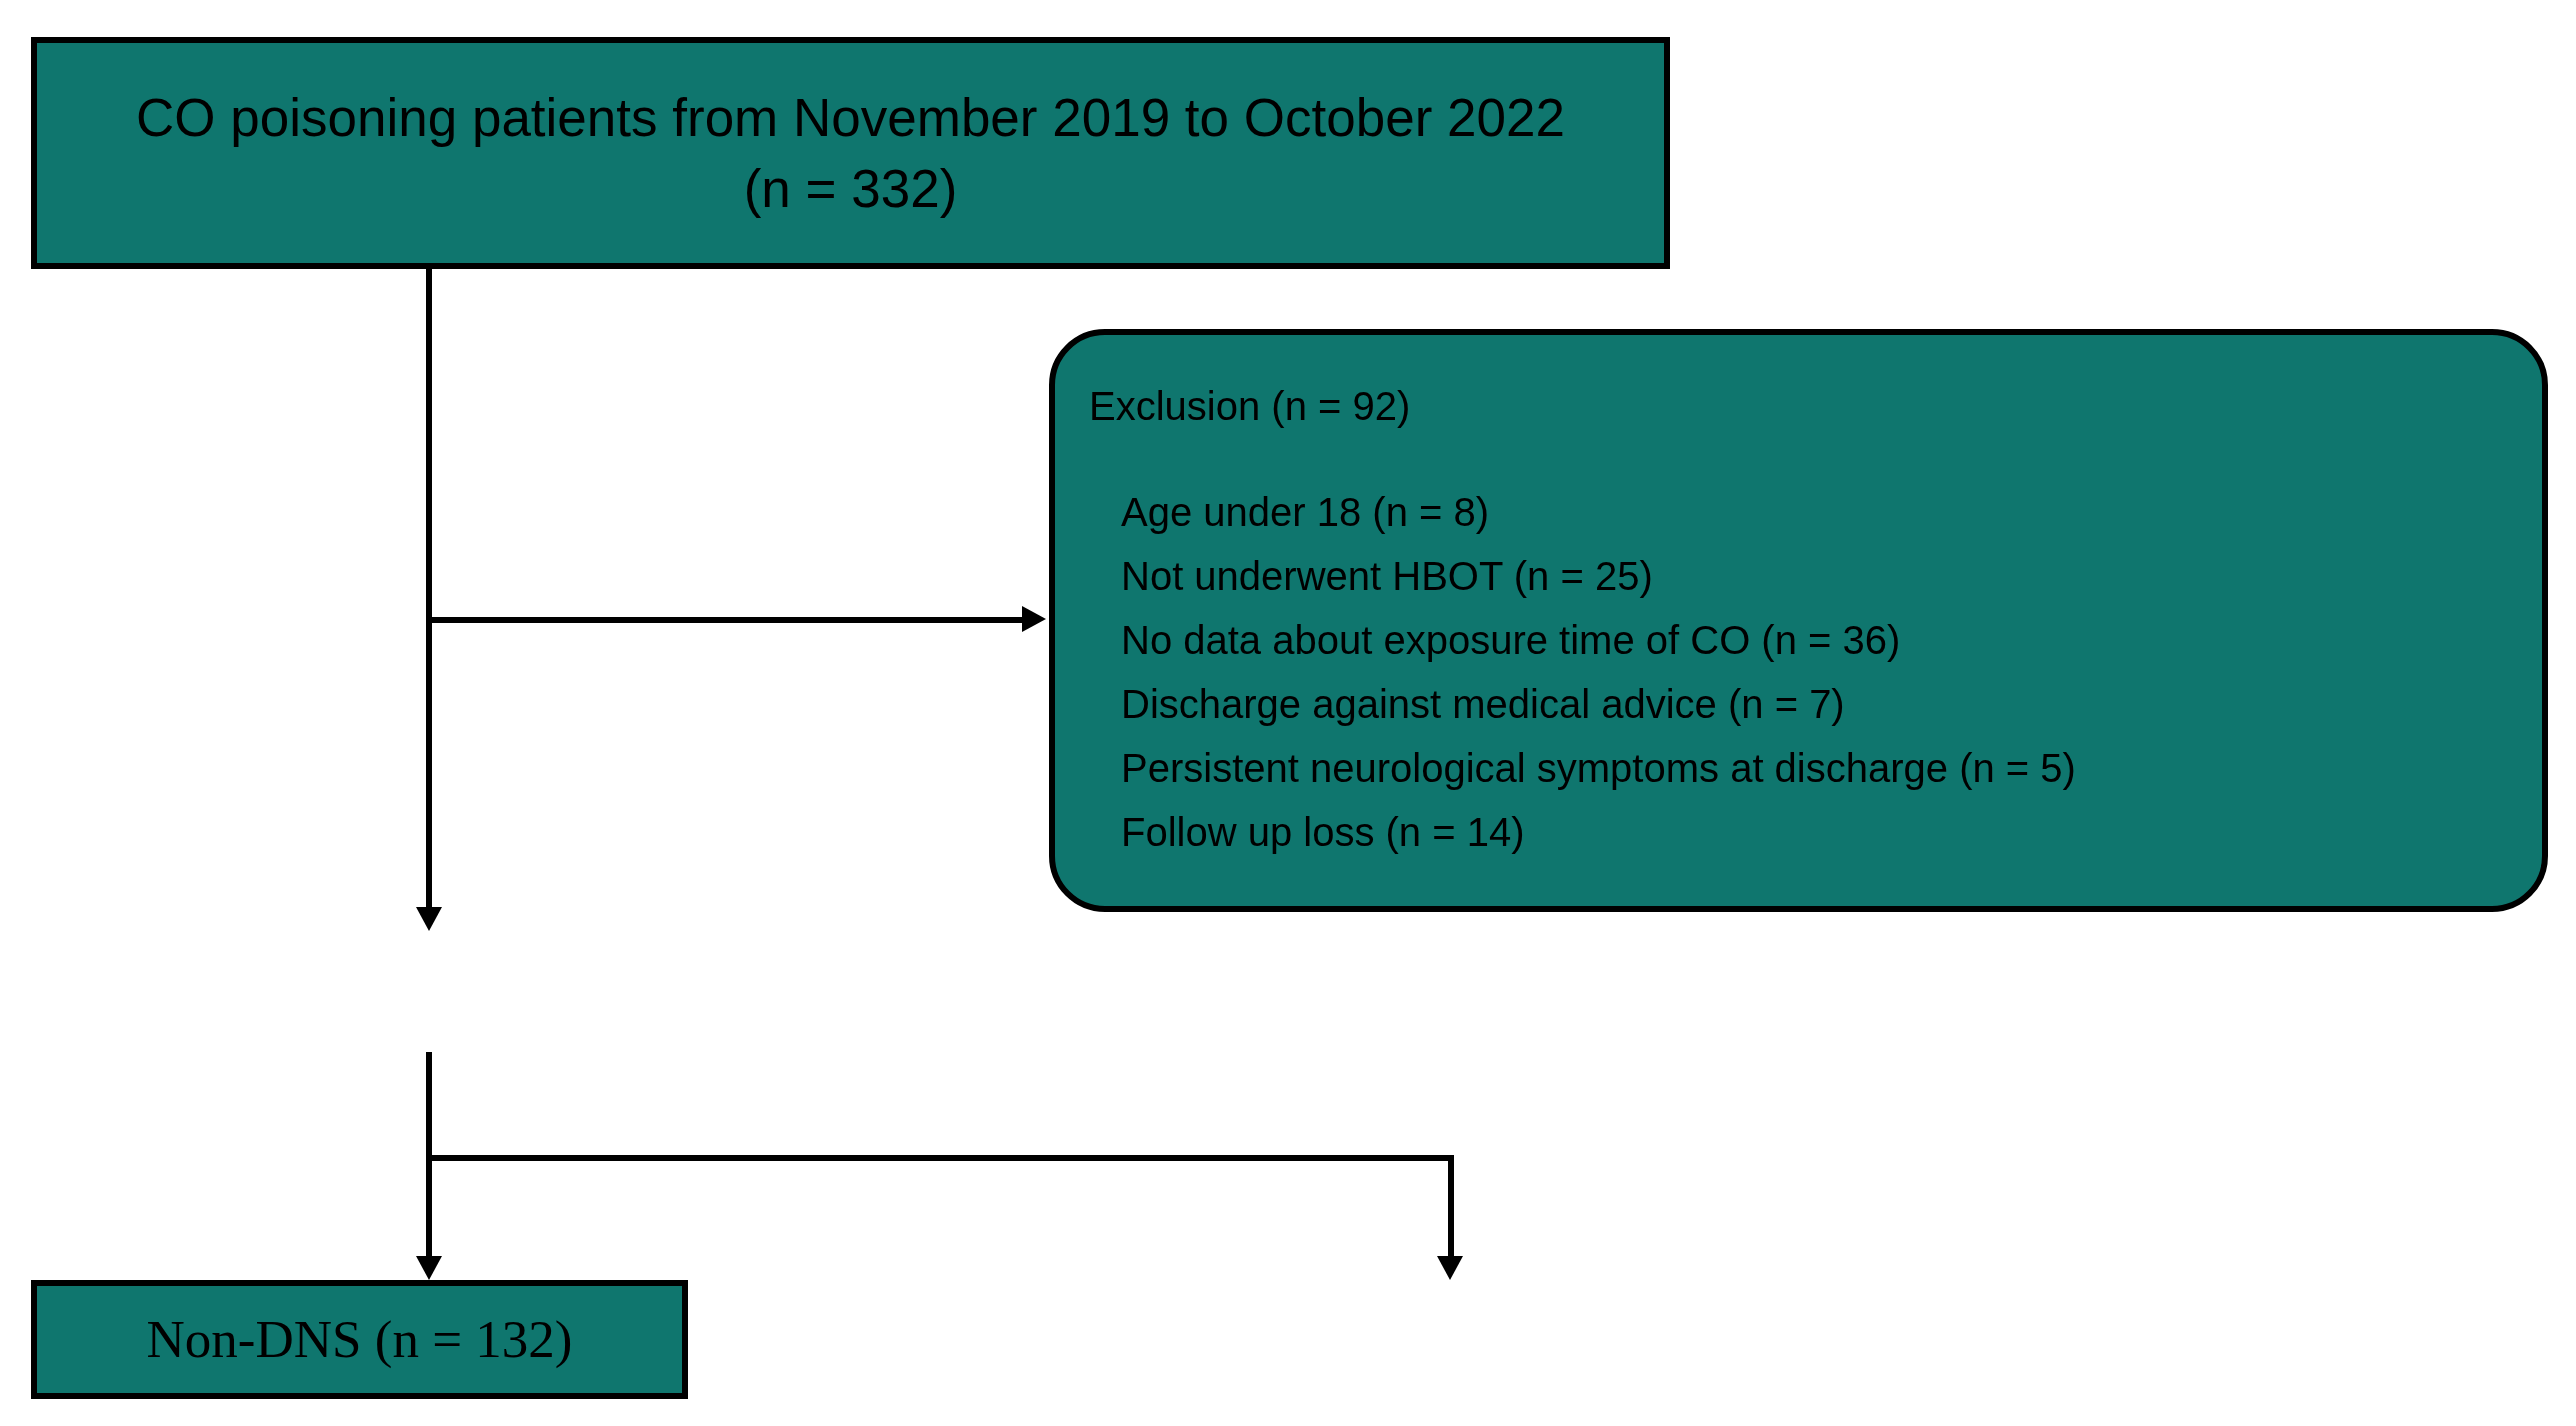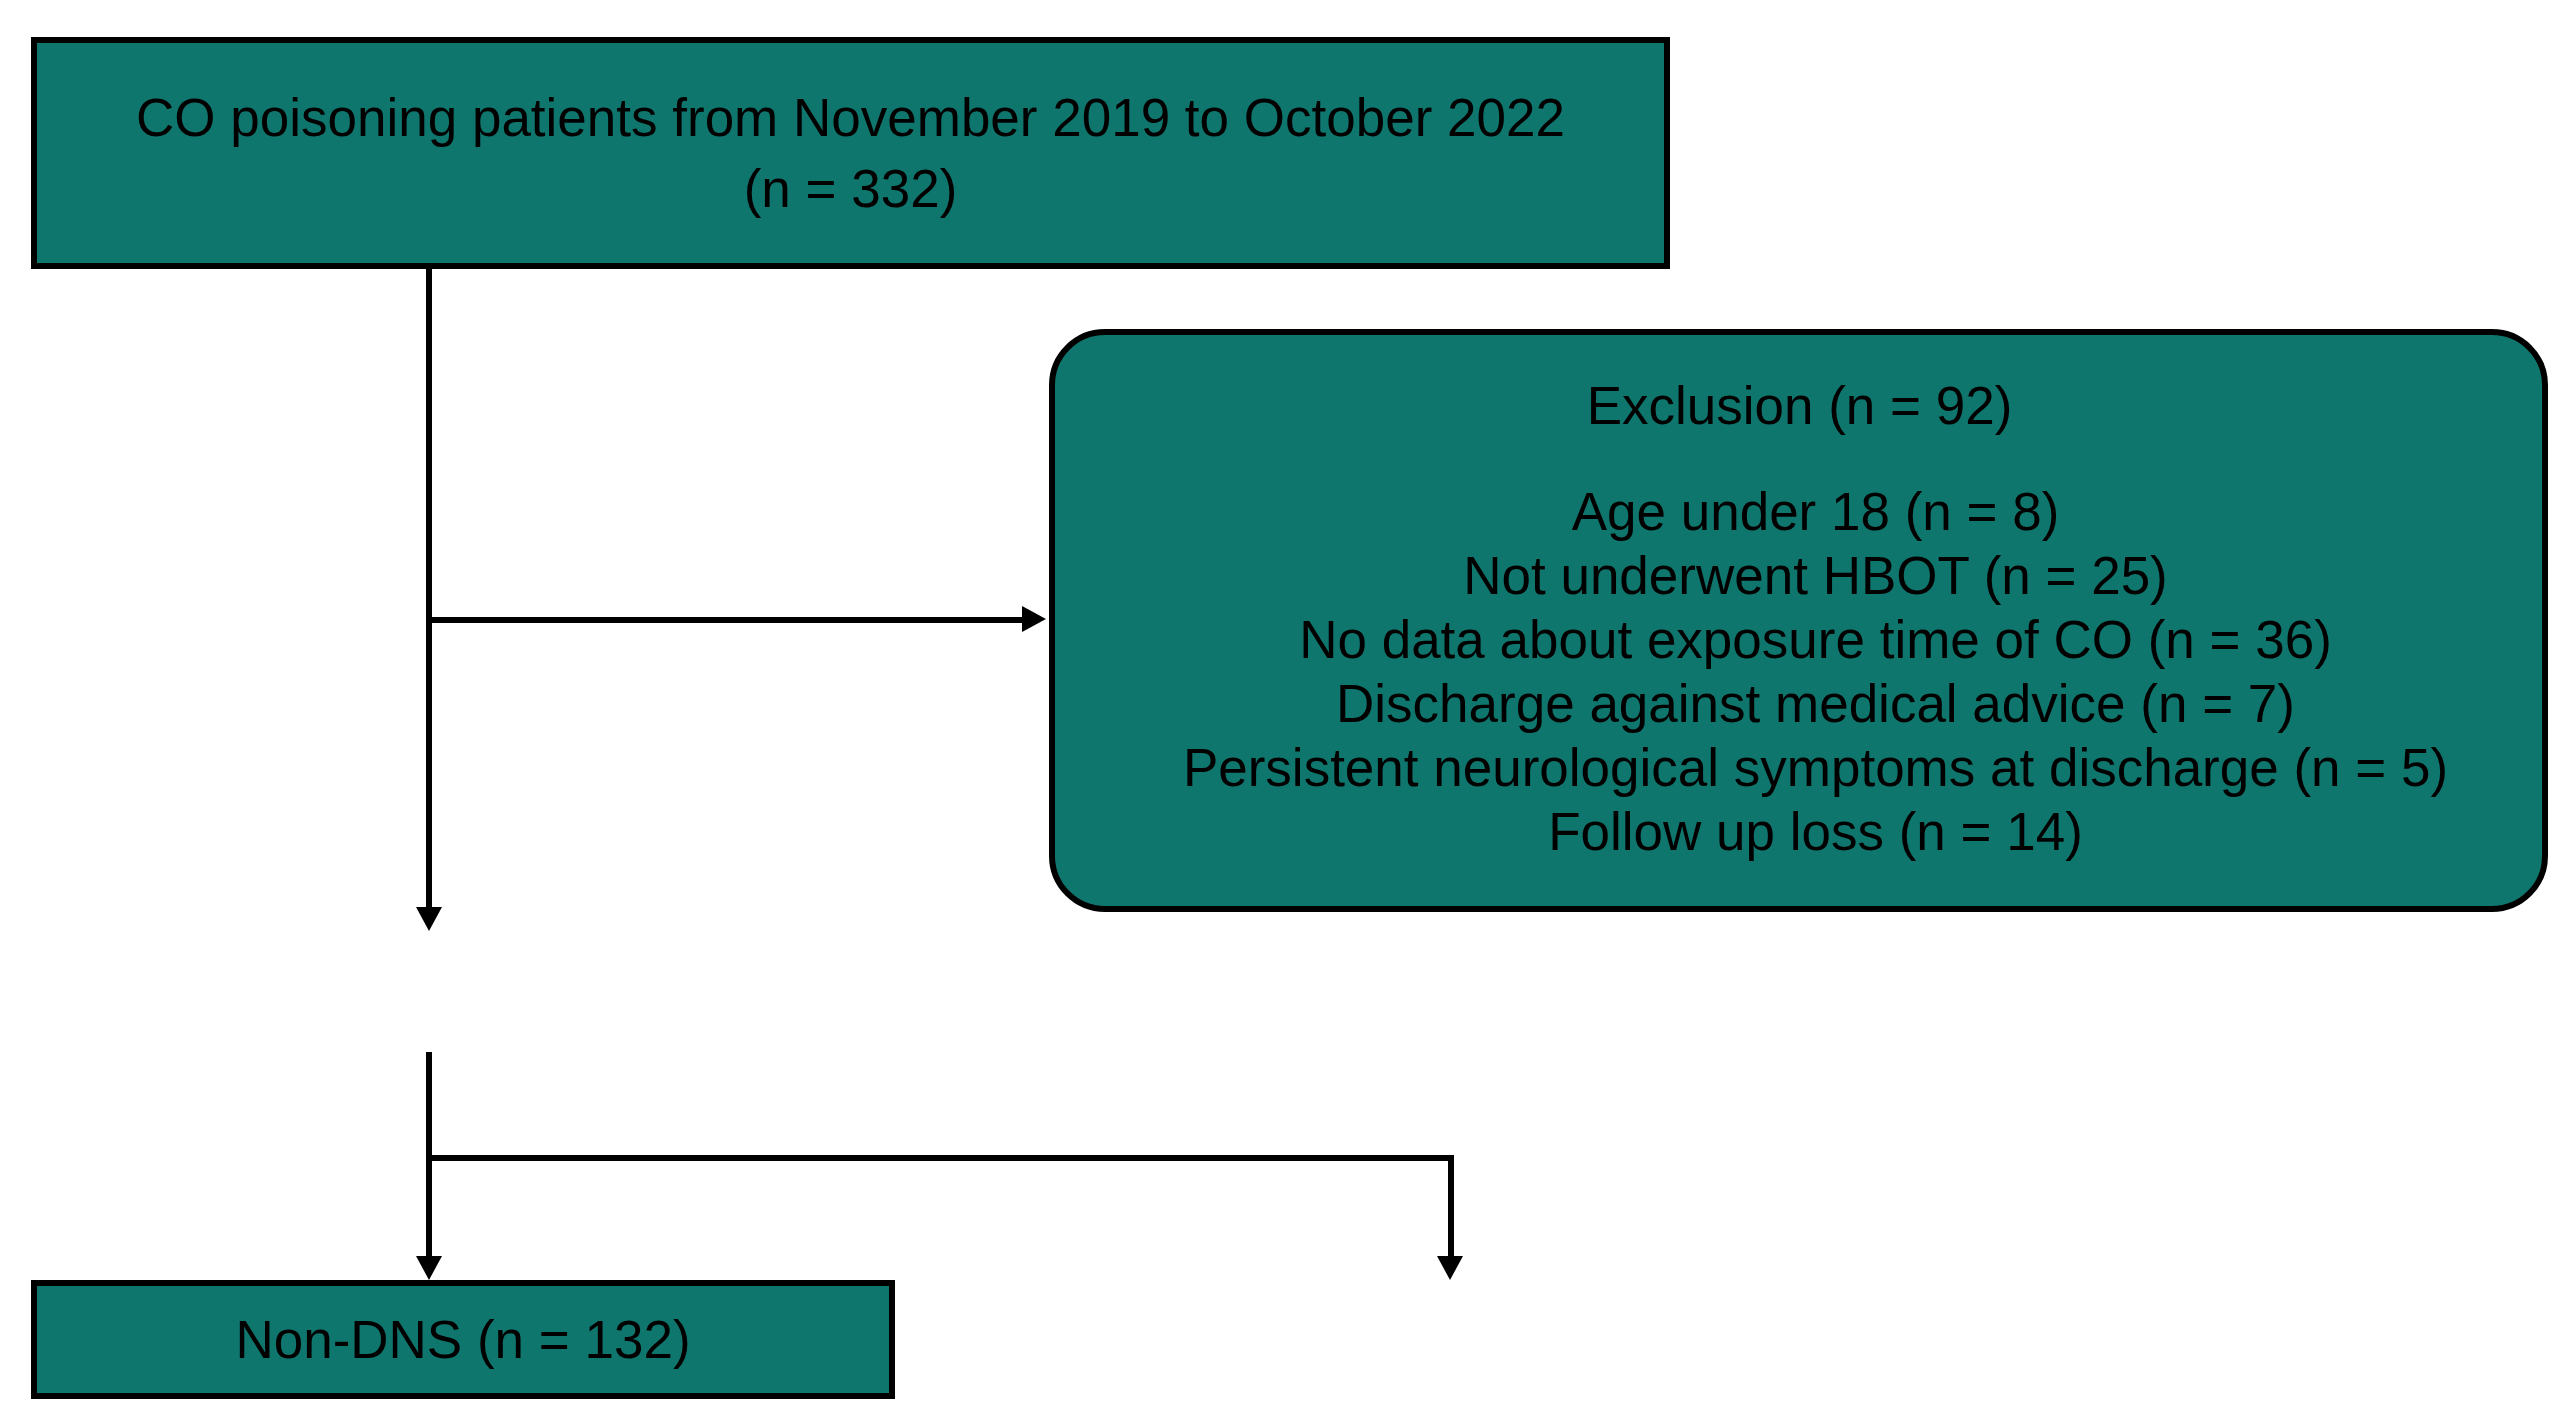--- a/index.html
+++ b/index.html
@@ -30,23 +30,22 @@
     line-height: 71px;
   }
   .box .bline { white-space: nowrap; }
   .rounded {
     border-radius: 56px;
     display: block;
     text-align: left;
   }
   .excl-content {
     padding: 39px 32px 0 34px;
-    font-size: 53px;
+    font-size: 40px;
     line-height: 64px;
-    text-align: center;
   }
   .excl-list {
     margin-top: 42px;
     padding-left: 32px;
   }
   .excl-item { white-space: nowrap; }
   .line {
     position: absolute;
     background: #000000;
   }
@@ -97,19 +96,19 @@
     </div>
   </div>
 
 
   <div class="line" style="left:426px; top:1052px; width:6.4px; height:206px;"></div>
   <div class="line" style="left:426px; top:1155px; width:1028px; height:6.4px;"></div>
   <div class="arrow-down" style="left:416px; top:1256px;"></div>
   <div class="line" style="left:1448px; top:1155px; width:6.4px; height:103px;"></div>
   <div class="arrow-down" style="left:1437px; top:1256px;"></div>
 
-  <div class="box" style="left:31px; top:1280px; width:864px; height:119px;">
+  <div class="box" style="left:31px; top:1280px; width:657px; height:119px;font-family:Liberation Serif, serif;">
     <div class="bline">Non-DNS (n = 132)</div>
   </div>
 
 
 </div>
 
 
 </body></html>

